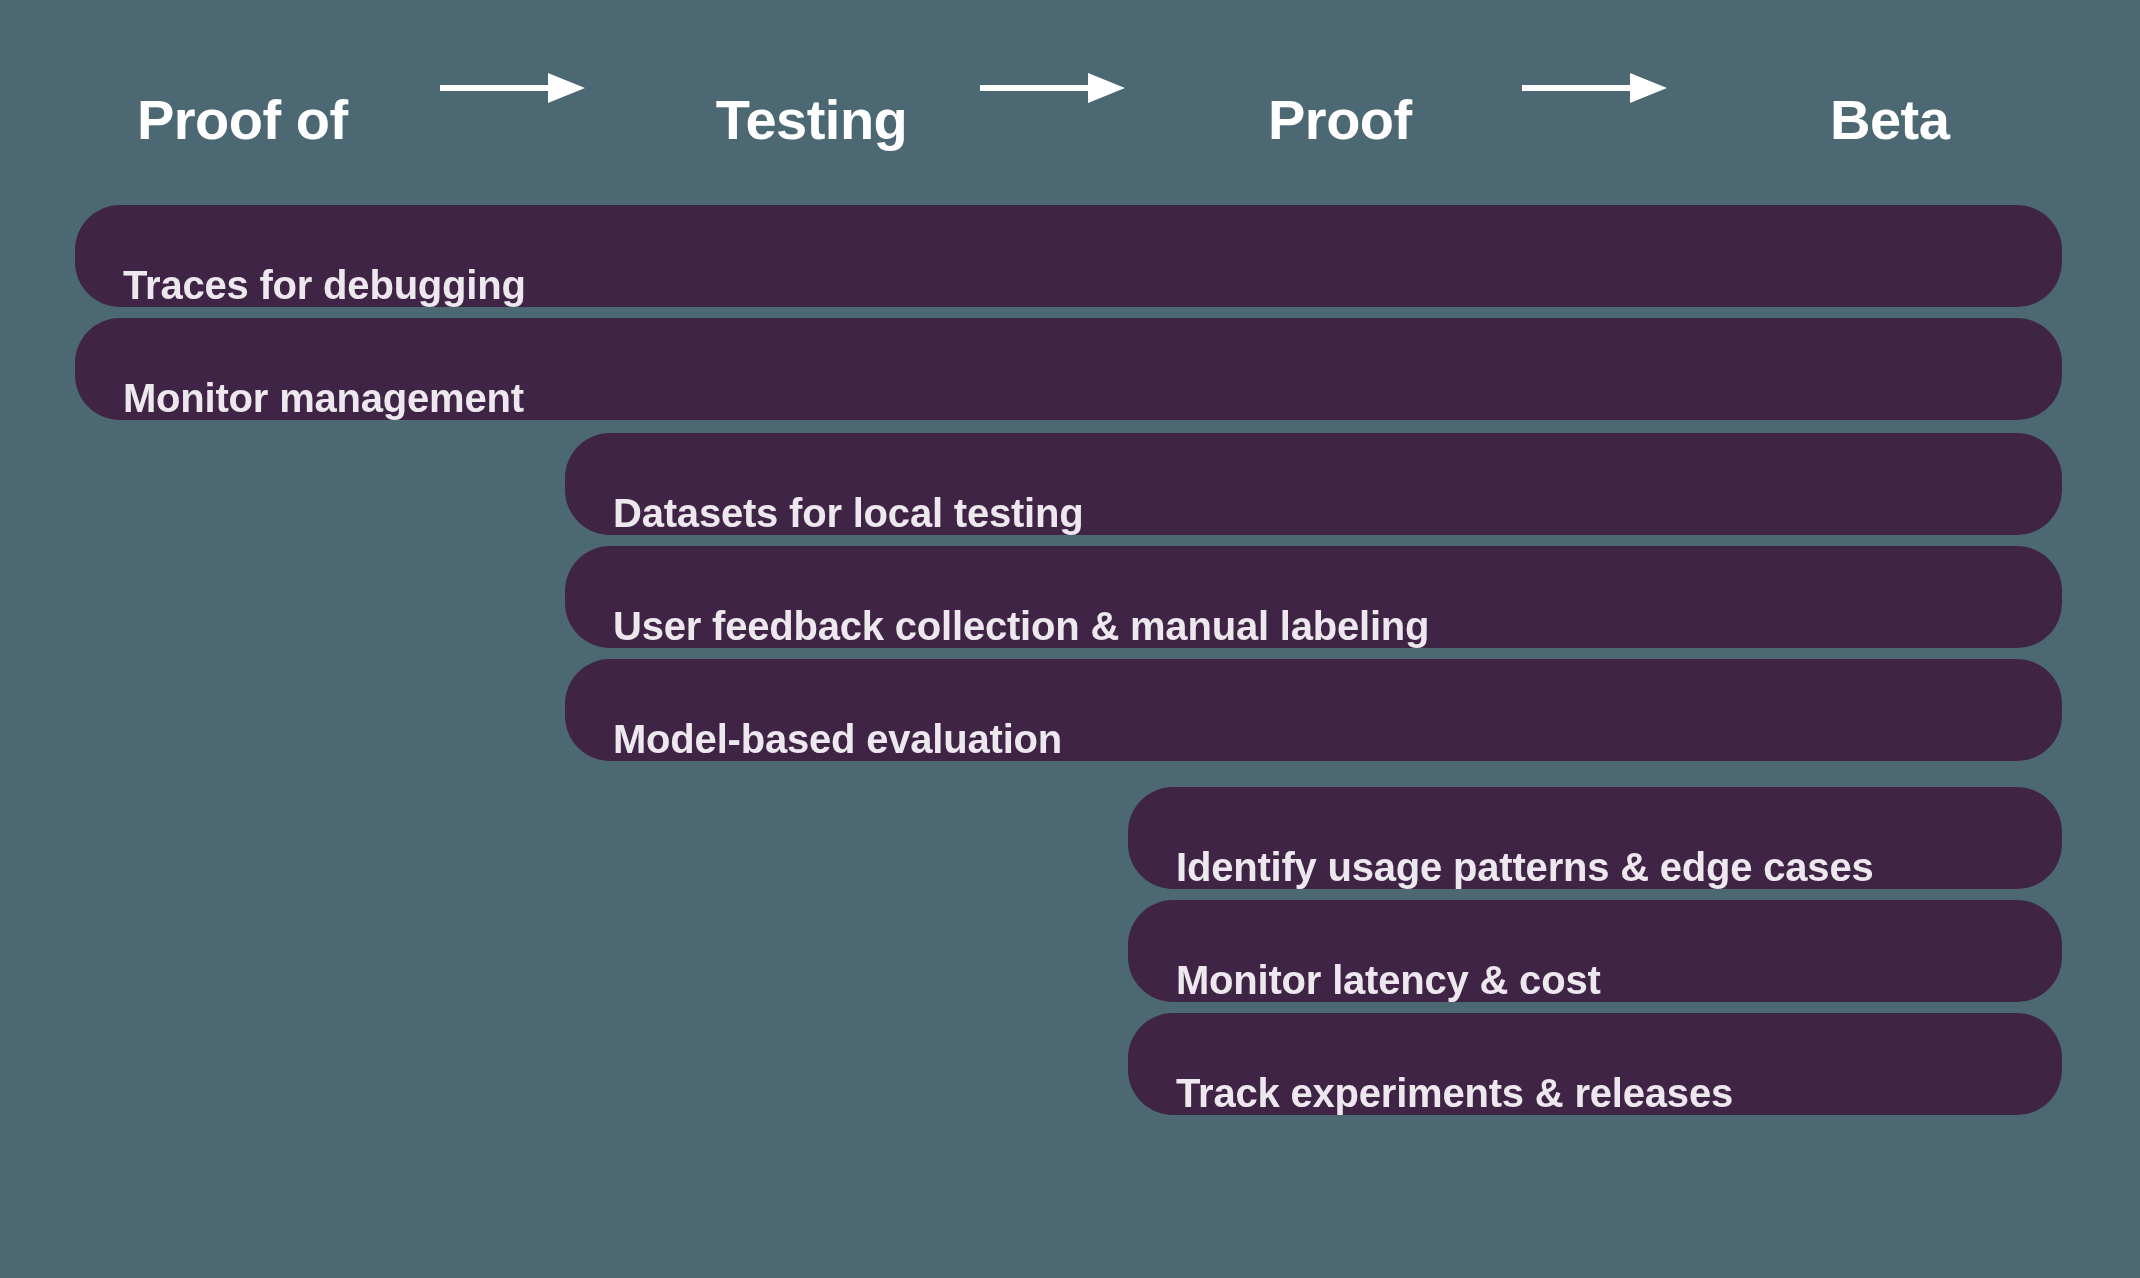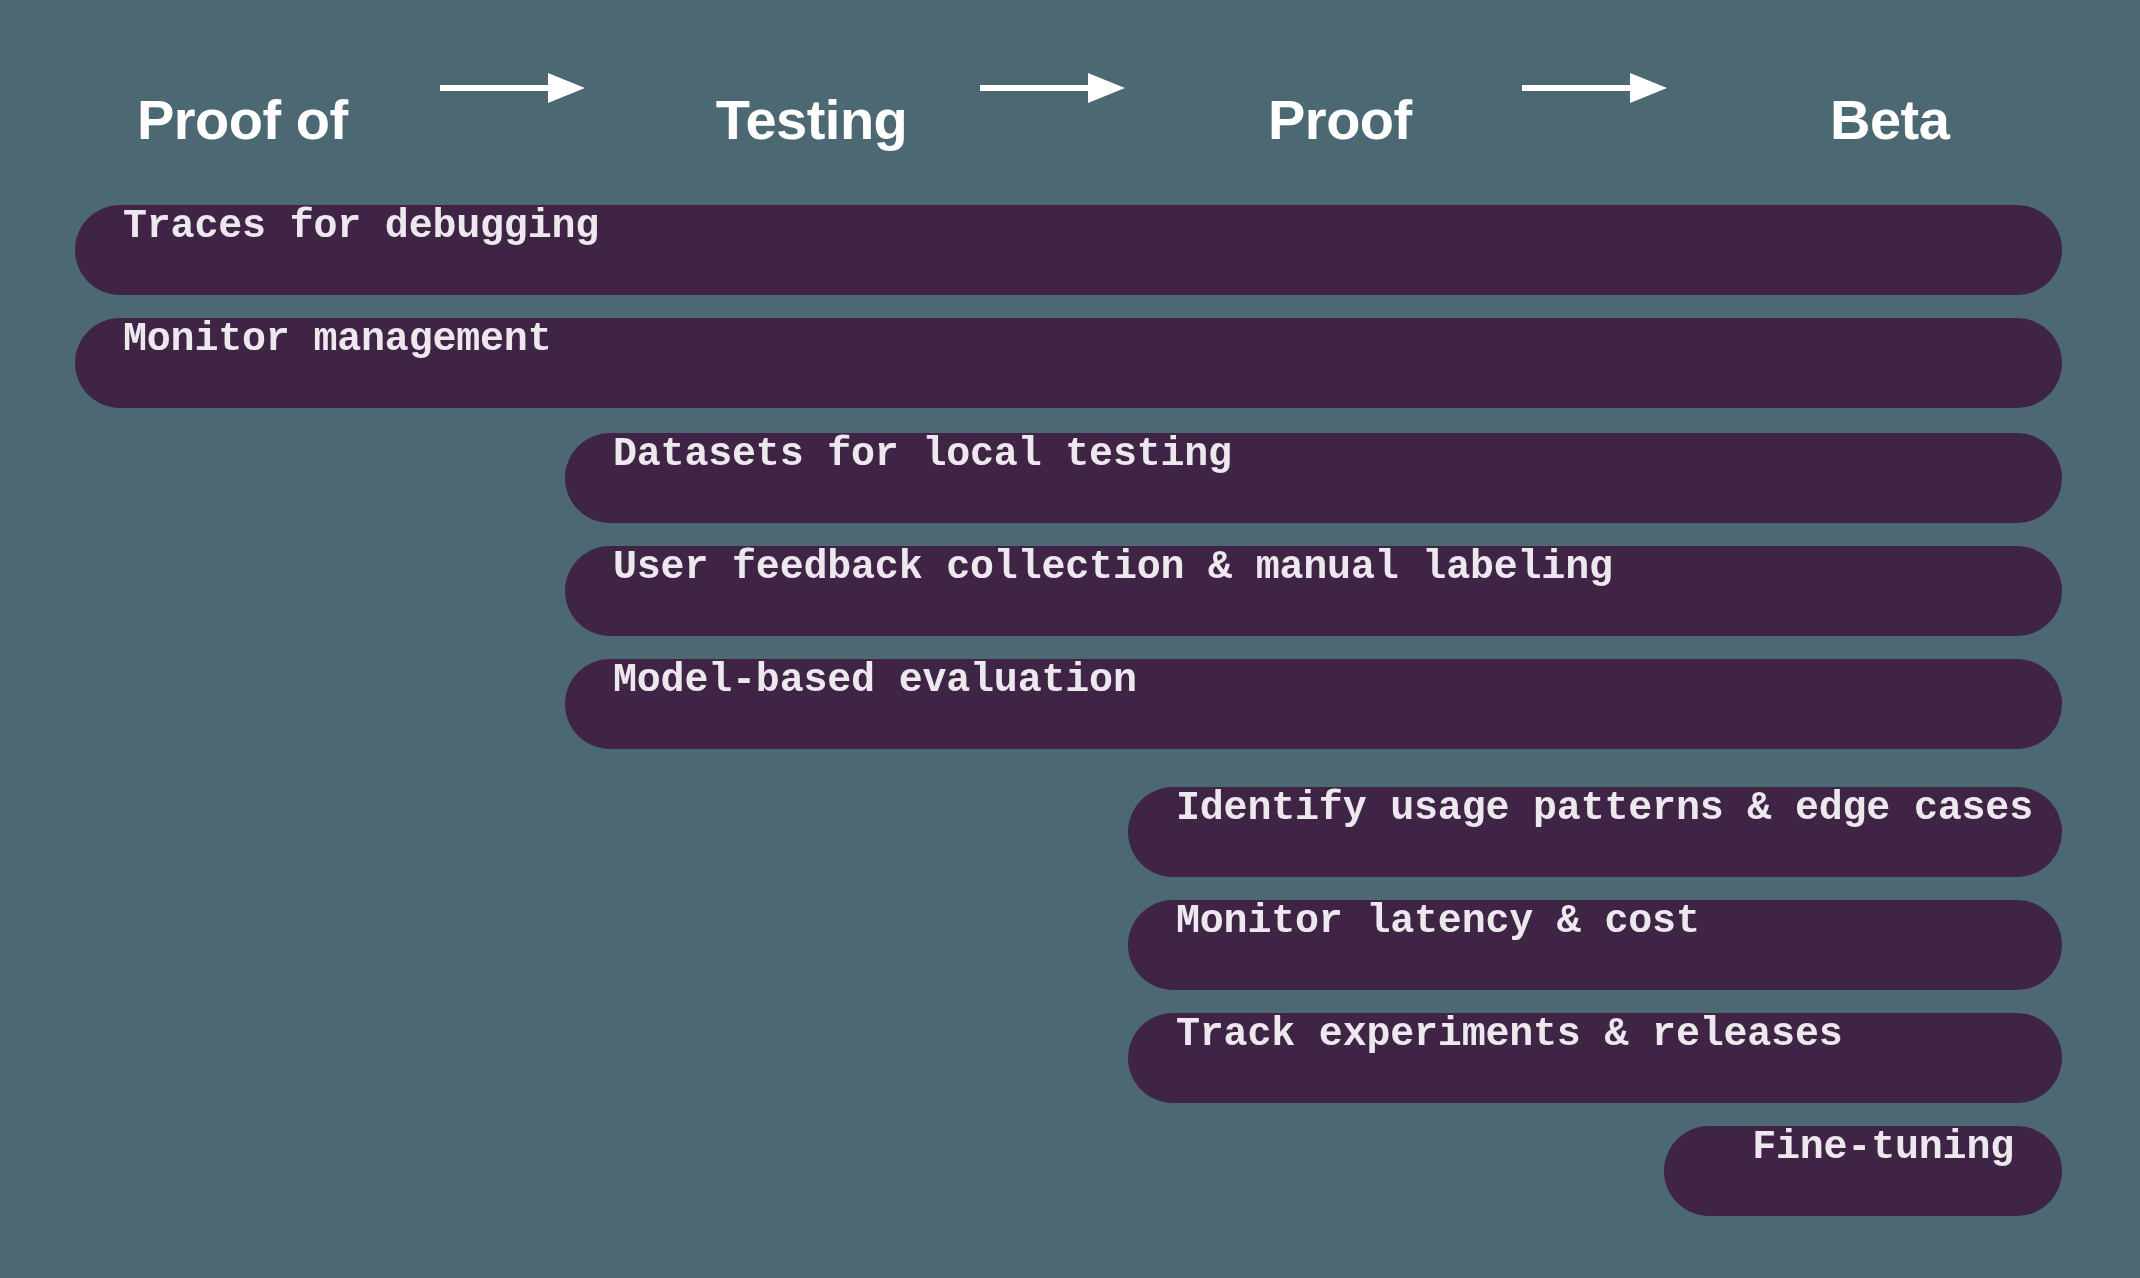--- a/index.html
+++ b/index.html
@@ -37,29 +37,28 @@
   .stage-arrow {
     position: absolute;
     top: 73px;
     height: 30px;
   }
   .stage-arrow svg { display: block; }
 
   
   .pill {
     position: absolute;
-    height: 90px;
+    height: 102px;
     border-radius: 45px;
     background: #3F2445;
     display: flex;
-    align-items: flex-start;
+    align-items: flex-end;
     box-sizing: border-box;
     padding-left: 48px;
     padding-right: 48px;
-    font-family: Liberation Mono, monospace;
   }
   .pill-label {
     color: #EDE7EE;
     font-weight: bold;
     font-size: 40px;
     line-height: 44px;
     letter-spacing: -0.2px;
     white-space: nowrap;
   }
   .pill.align-right { justify-content: flex-end; }
@@ -128,17 +127,14 @@
   </div>
 
   <div class="pill" style="left:1128px; width:934px; top:900px;">
     <span class="pill-label">Monitor latency &amp; cost</span>
   </div>
 
   <div class="pill" style="left:1128px; width:934px; top:1013px;">
     <span class="pill-label">Track experiments &amp; releases</span>
   </div>
 
-  <div class="pill align-right" style="left:1664px; width:398px; top:1126px;">
-    <span class="pill-label">Fine-tuning</span>
-  </div>
 
 </div>
 
 </body></html>

